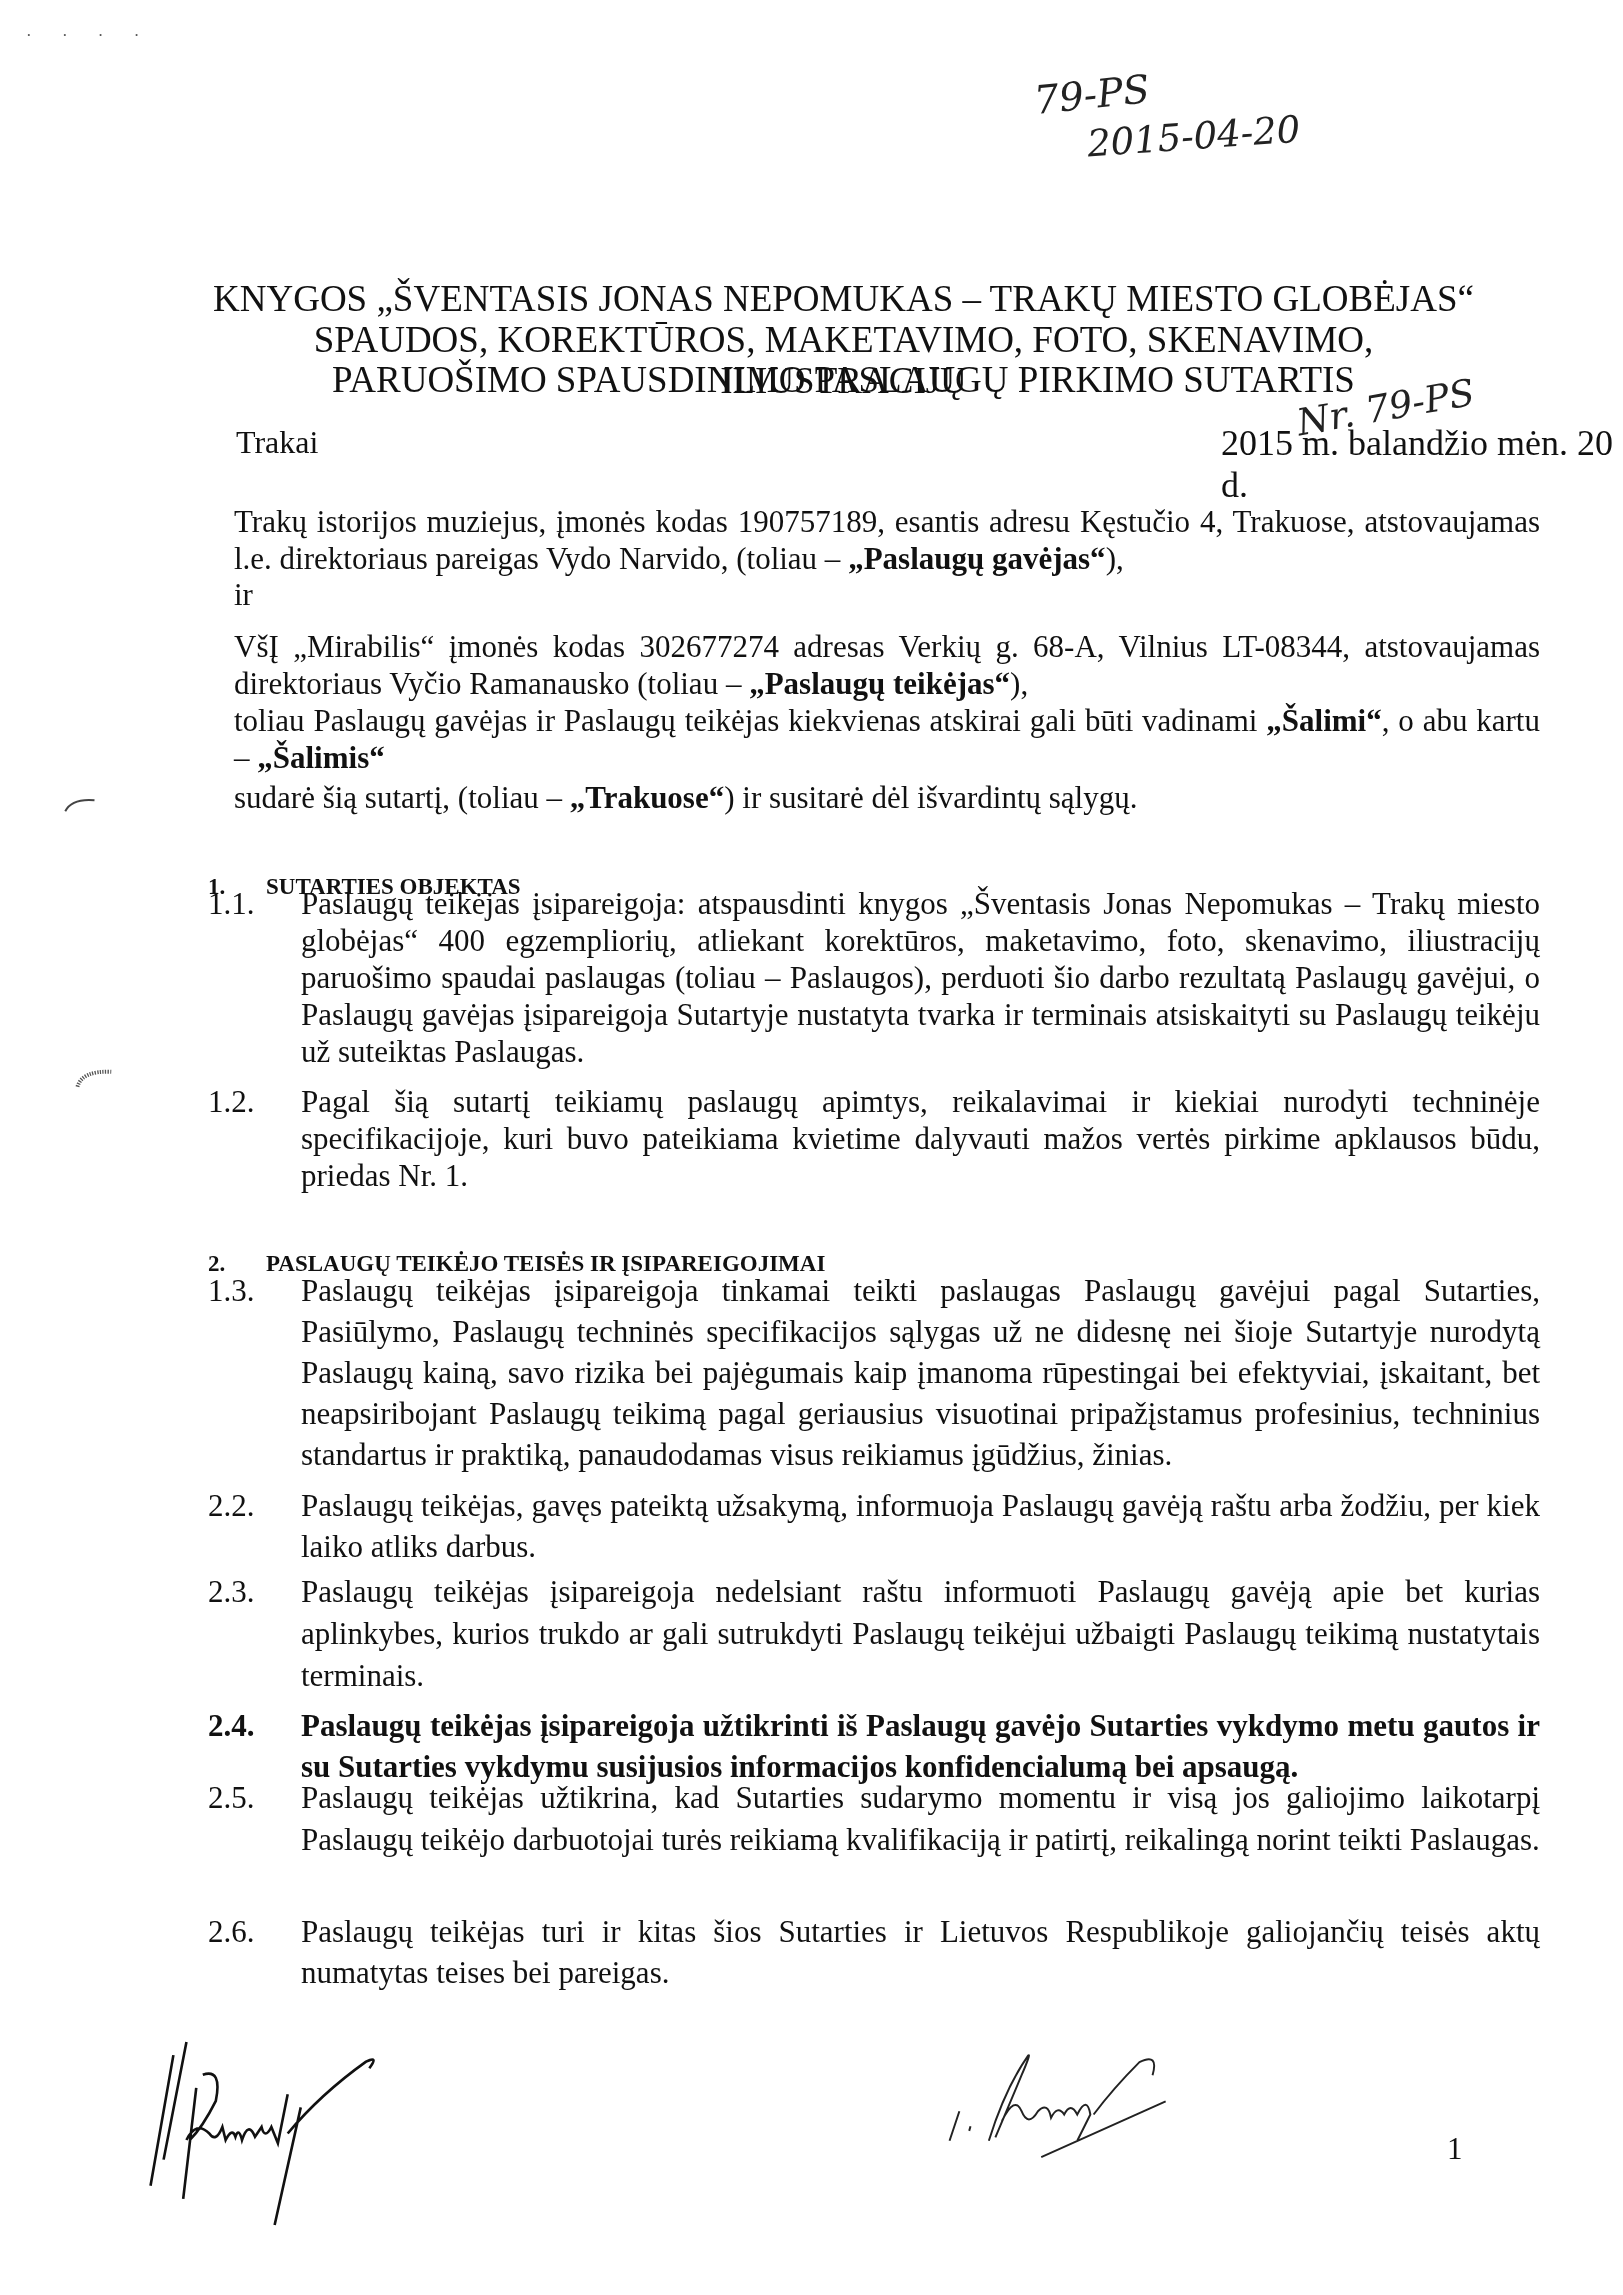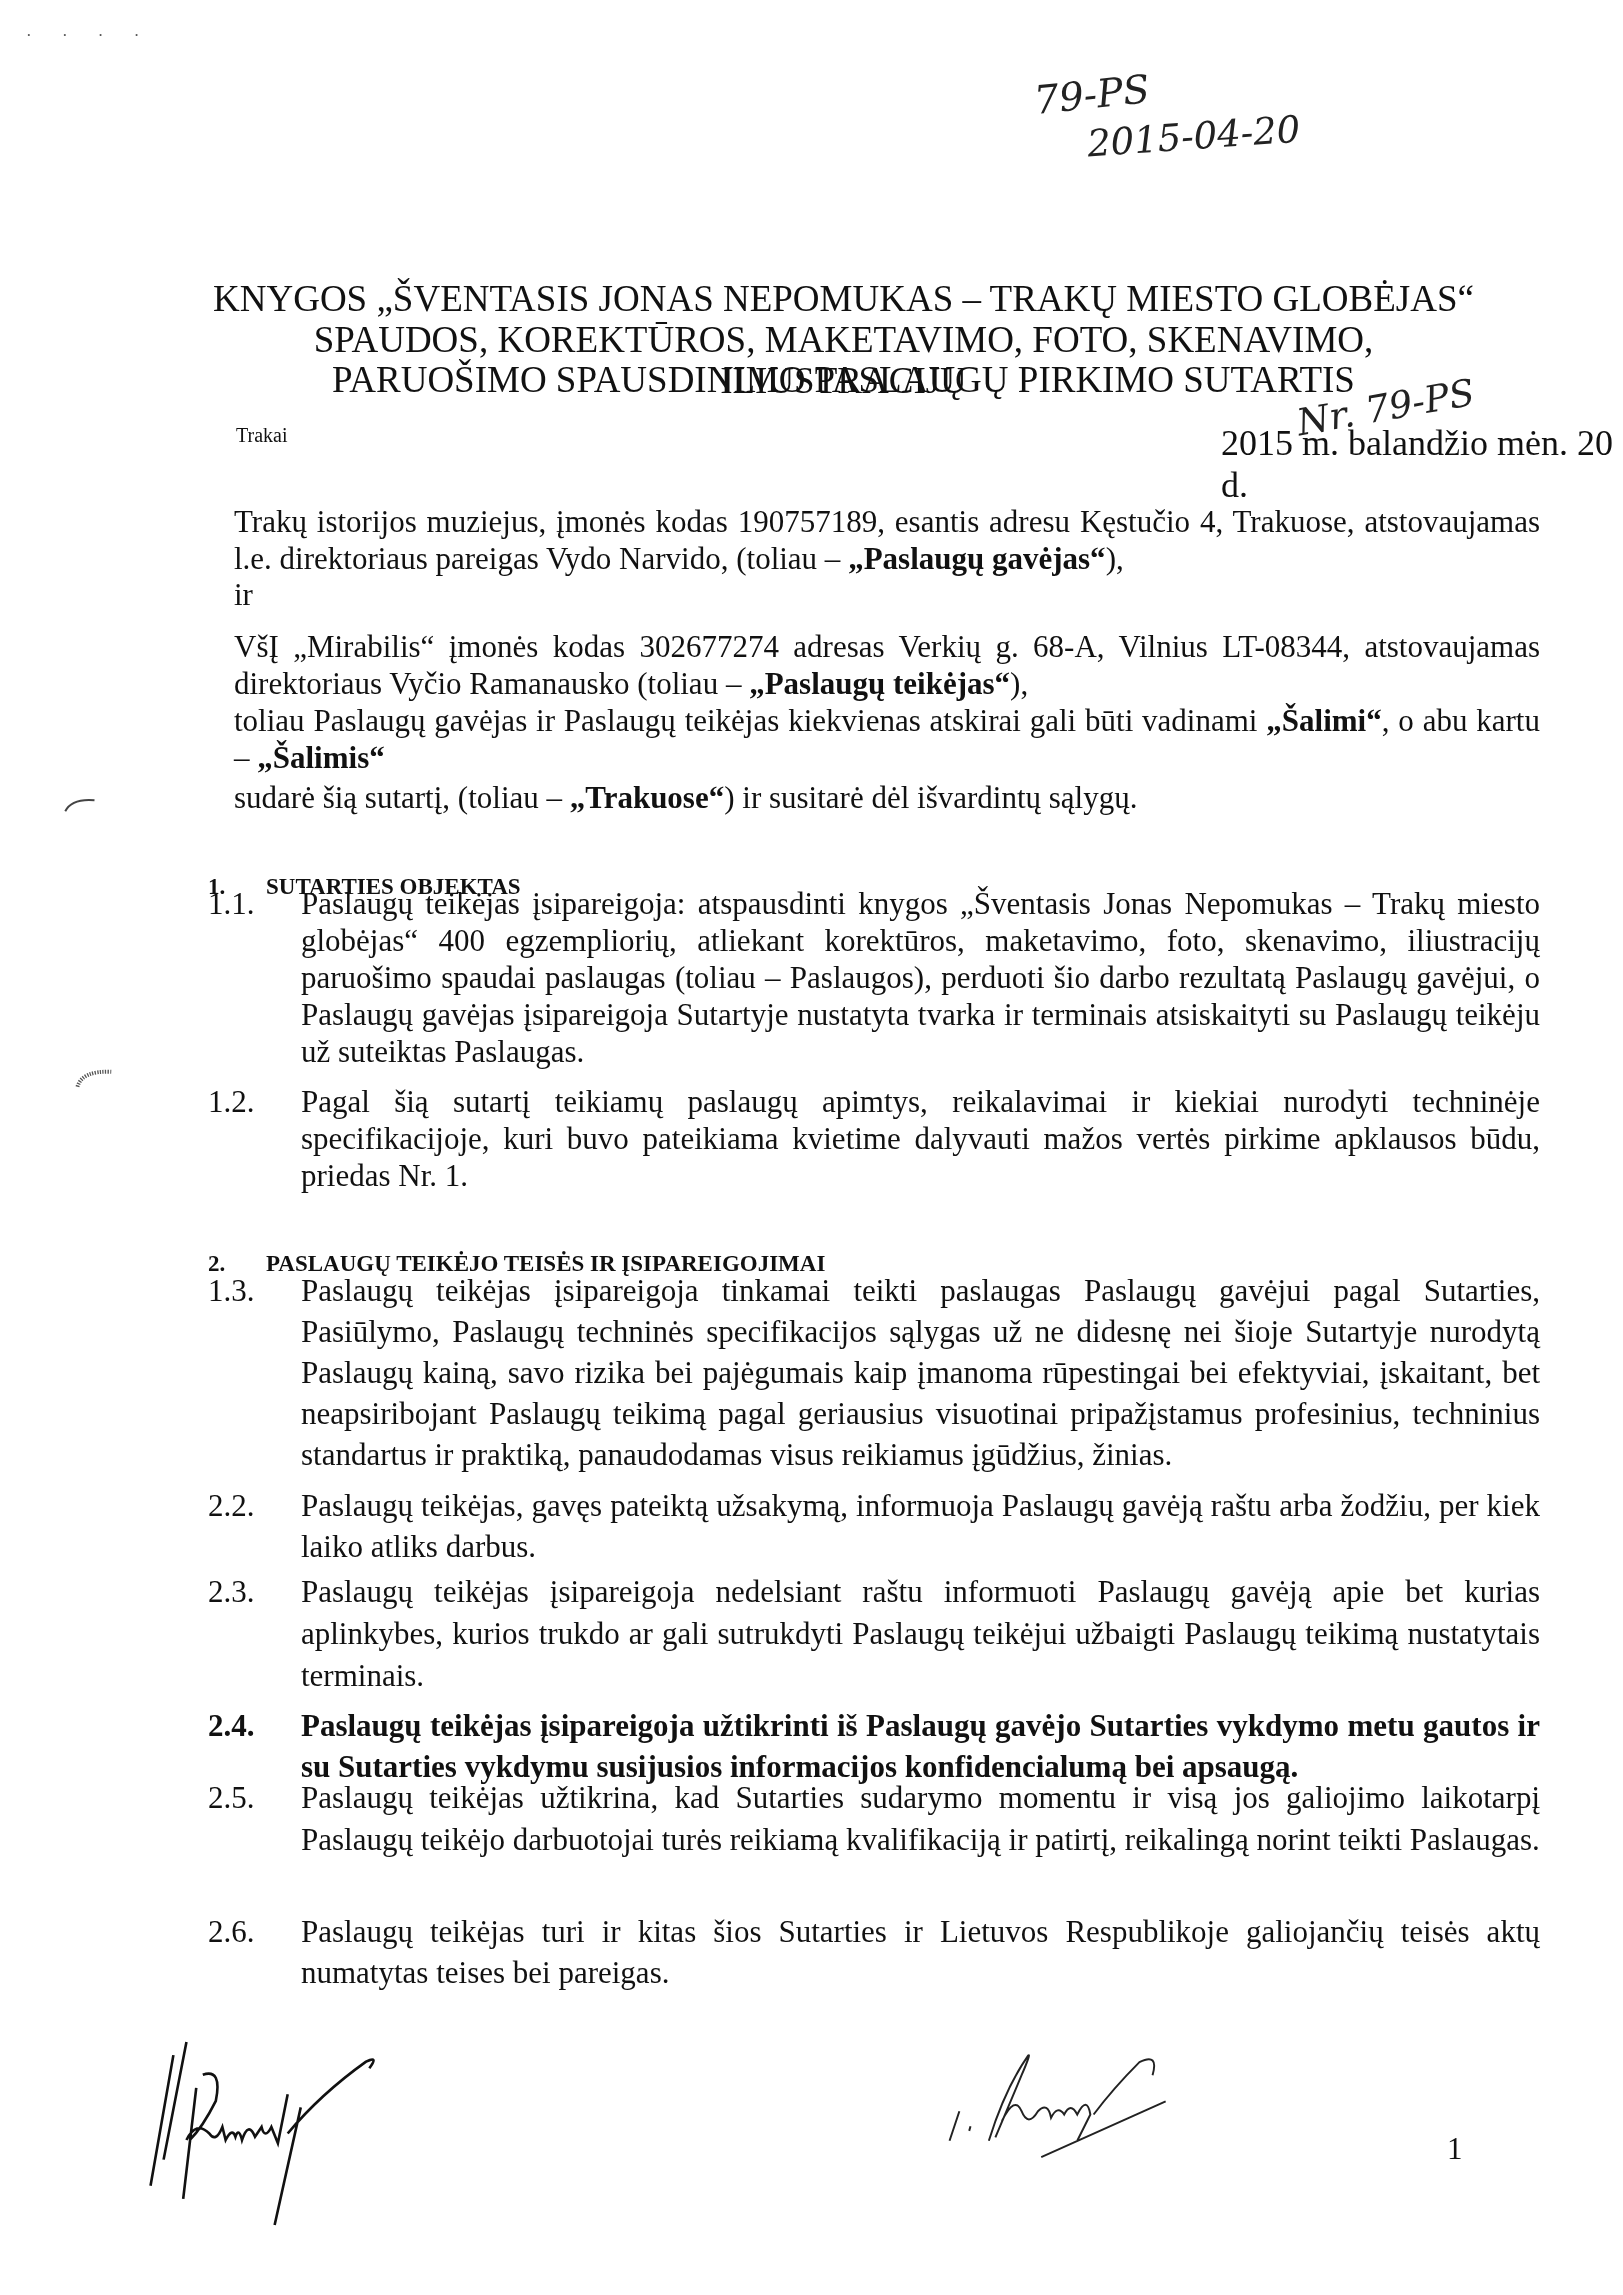--- a/index.html
+++ b/index.html
@@ -12,21 +12,21 @@
   .reg-num { left: 1034px; top: 72px; font-size: 39px; transform: rotate(-6deg); }
   .reg-date { left: 1087px; top: 115px; font-size: 37px; transform: rotate(-4deg); }
   .scan-marks { left: 26px; top: 26px; font-size: 17px; color: #555; letter-spacing: 13px; }
 
   .title { left: 212px; width: 1263px; text-align: center; font-weight: normal; font-size: 37px; line-height: 41px; }
   .title-1 { top: 278px; }
   .title-2 { top: 319px; }
   .title-3 { top: 359px; }
   .title-note { left: 1296px; top: 386px; font-size: 37px; transform: rotate(-10deg); }
 
-  .place { left: 236px; top: 424px; font-size: 20px; }
+  .place { left: 236px; top: 424px; font-size: 32px; }
   .date { left: 1221px; top: 422px; font-size: 36px; }
 
   .para { left: 234px; width: 1306px; font-size: 31px; line-height: 37px; text-align: justify; }
   .parties-1 { top: 503px; }
   .parties-ir { top: 576px; }
   .parties-2 { top: 628px; }
   .parties-3 { top: 702px; }
   .parties-4 { top: 779px; }
 
   .section-h { left: 208px; font-size: 23px; font-weight: bold; margin-top: 24px; }

